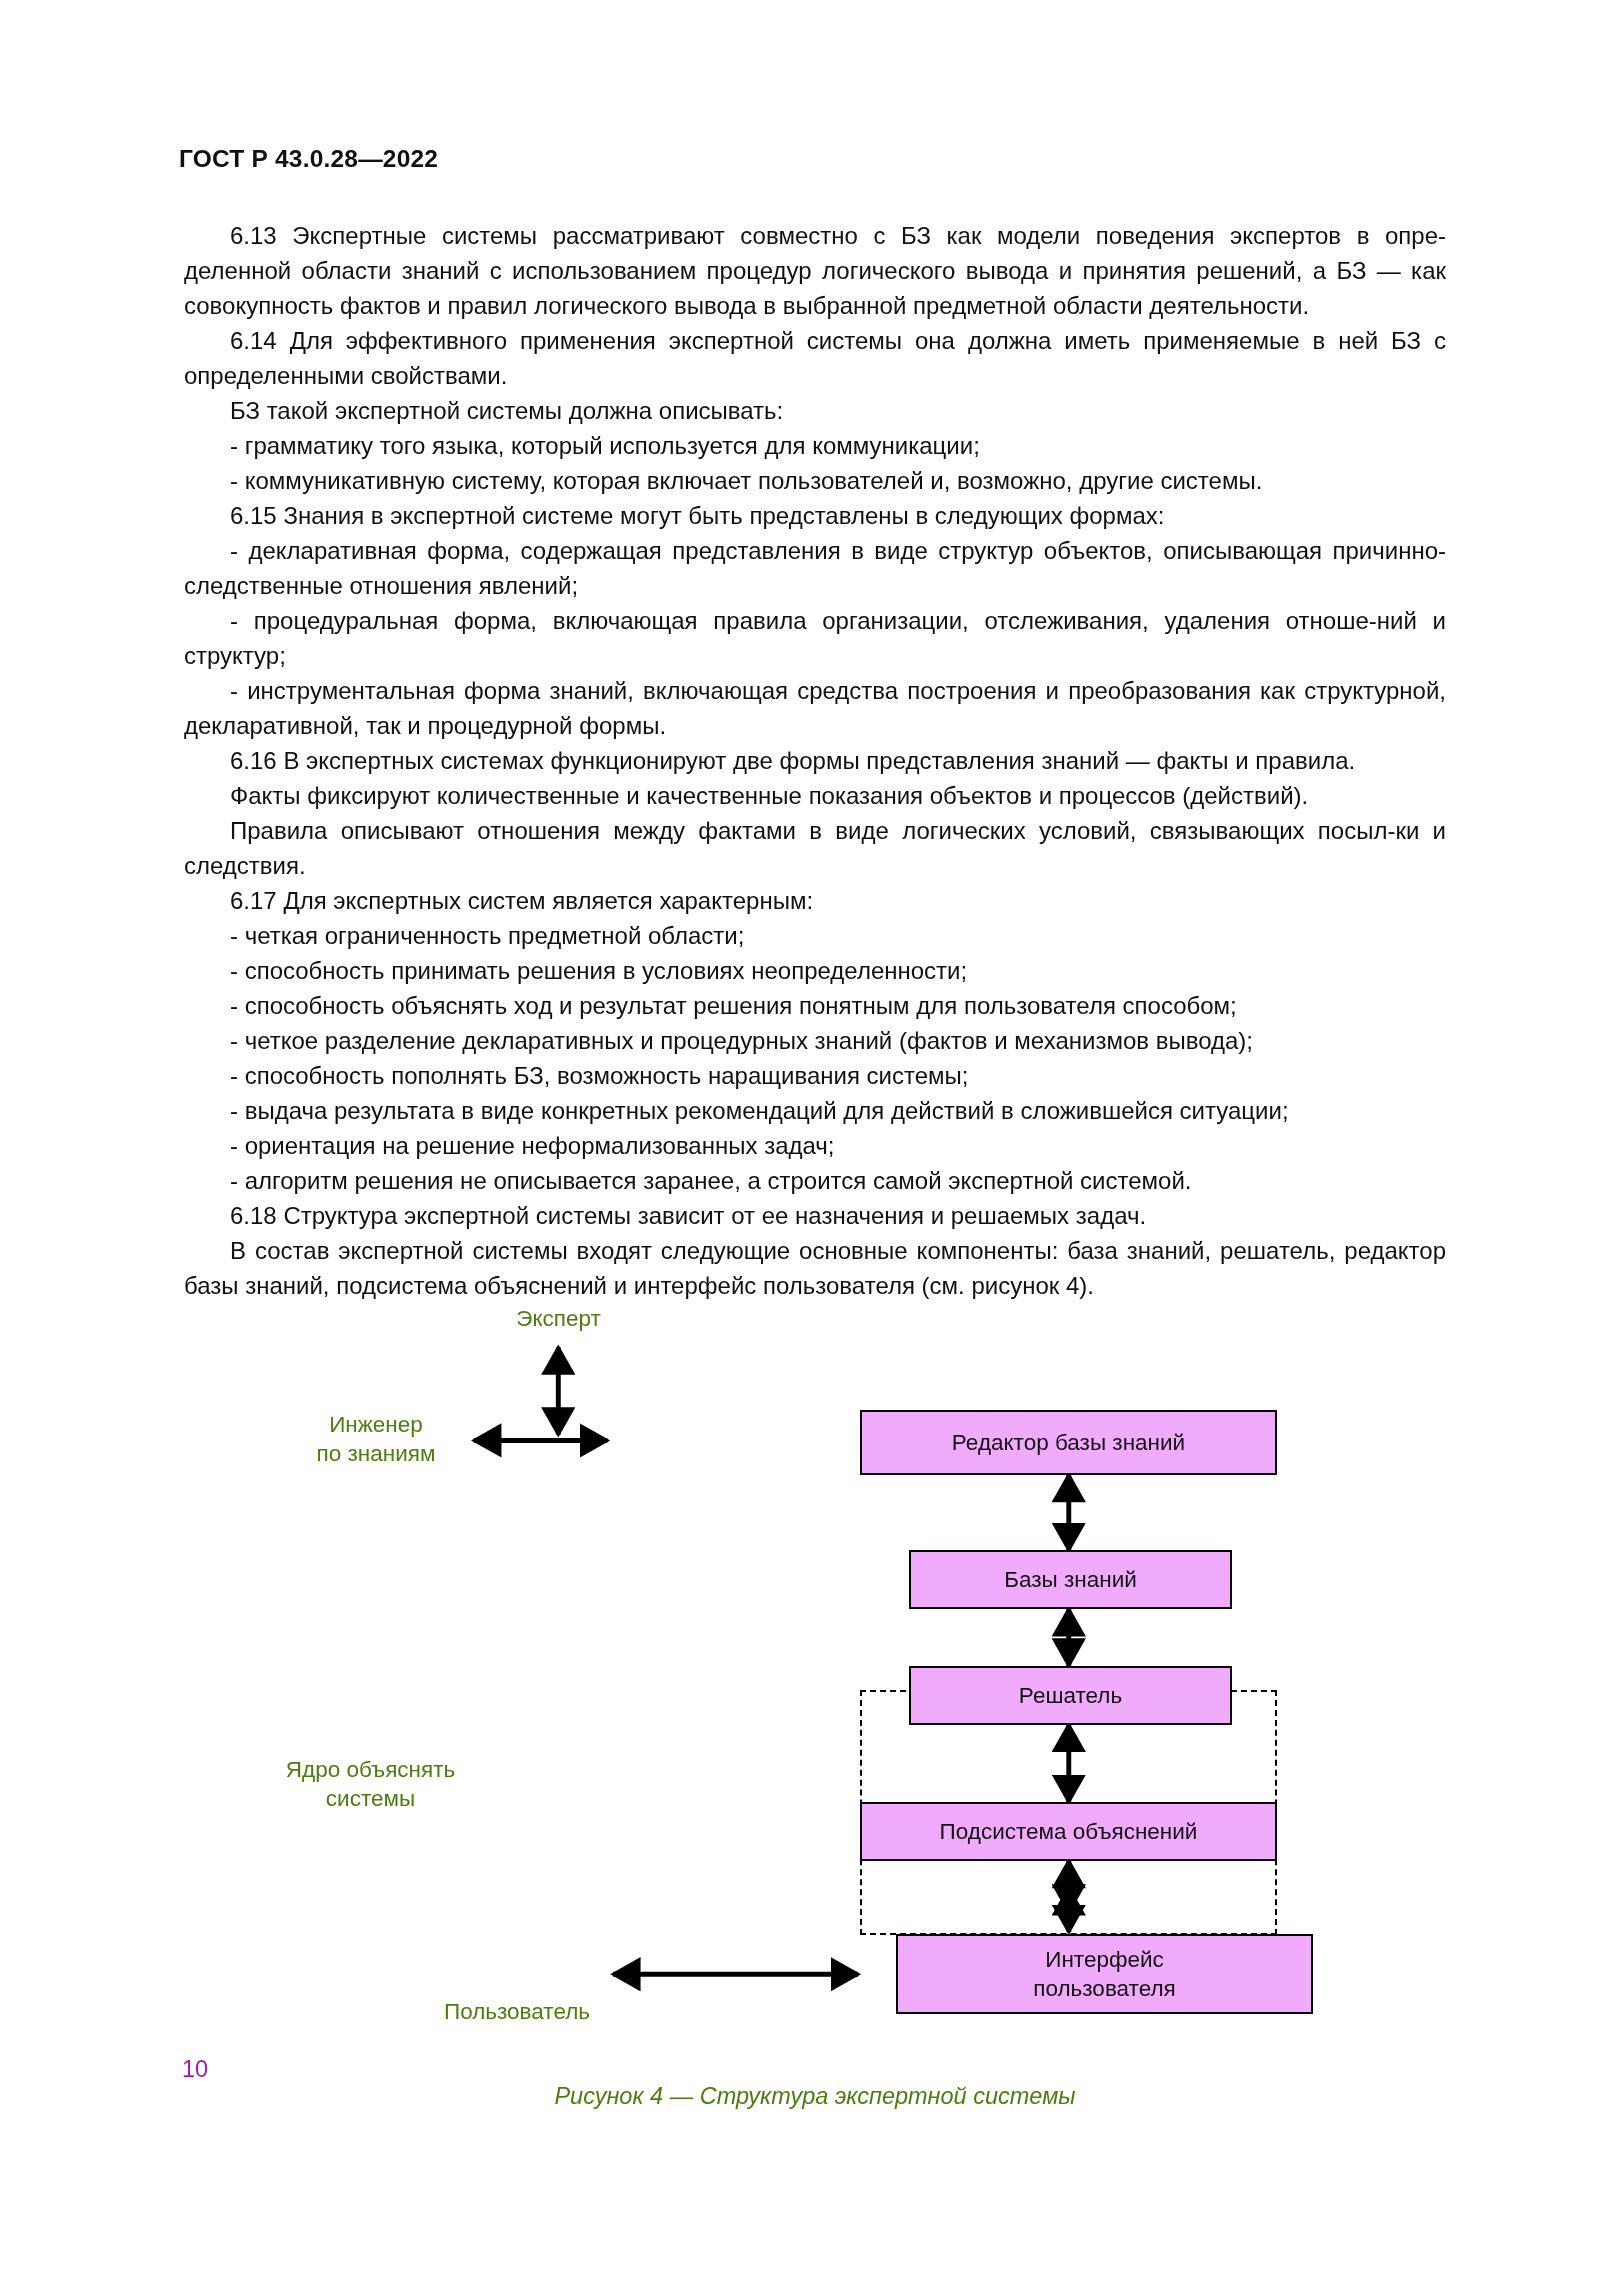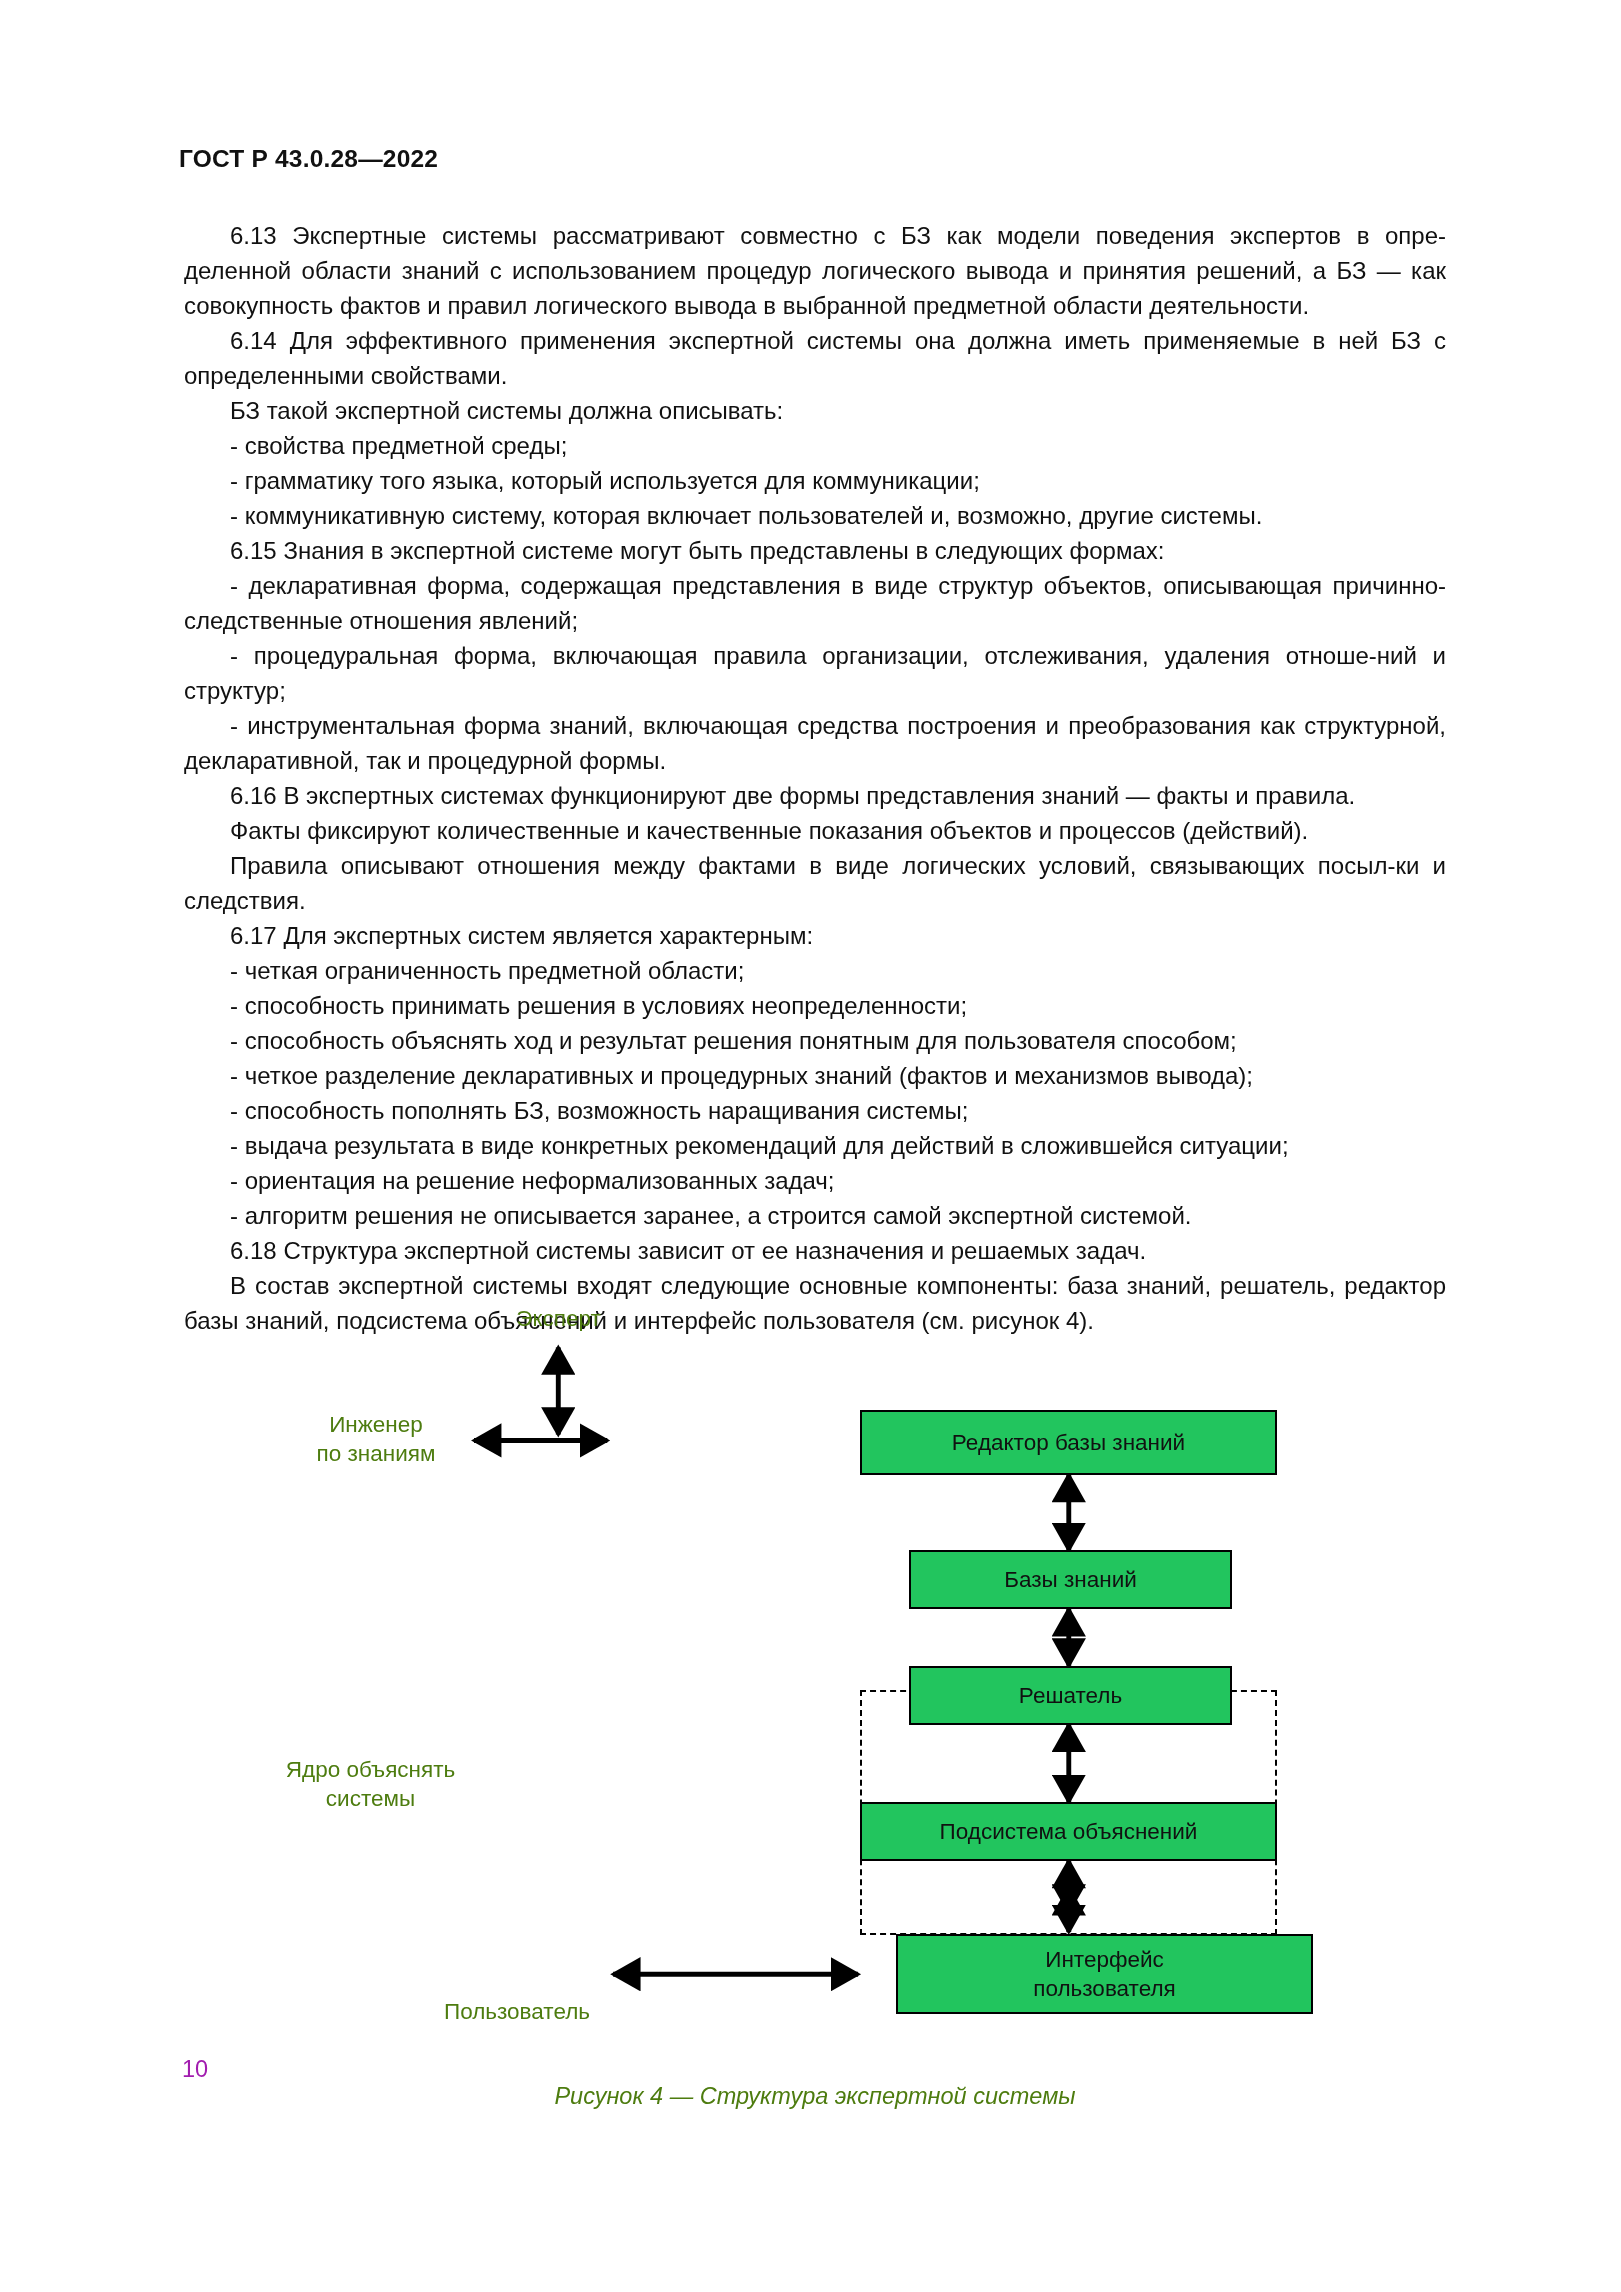--- a/index.html
+++ b/index.html
@@ -63,21 +63,21 @@
     position: absolute;
     left: 0;
     top: 0;
     width: 1262px;
     height: 608px;
   }
   .node {
     position: absolute;
     box-sizing: border-box;
     border: 2.9px solid #000000;
-    background: #22c55e;
+    background: #f0abfc;
     display: flex;
     align-items: center;
     justify-content: center;
     text-align: center;
     font-size: 22.5px;
     line-height: 29px;
     color: #111;
   }
   .ext-label {
     position: absolute;
@@ -125,21 +125,20 @@
 <body>
 
 <div class="page">
 
   <div class="doc-header">ГОСТ Р 43.0.28—2022</div>
 
   <div class="body-col">
     <p class="para indent">6.13 Экспертные системы рассматривают совместно с БЗ как модели поведения экспертов в опре-деленной области знаний с использованием процедур логического вывода и принятия решений, а БЗ — как совокупность фактов и правил логического вывода в выбранной предметной области деятельности.</p>
     <p class="para indent">6.14 Для эффективного применения экспертной системы она должна иметь применяемые в ней БЗ с определенными свойствами.</p>
     <p class="para indent">БЗ такой экспертной системы должна описывать:</p>
-    <p class="para indent">- свойства предметной среды;</p>
     <p class="para indent">- грамматику того языка, который используется для коммуникации;</p>
     <p class="para indent">- коммуникативную систему, которая включает пользователей и, возможно, другие системы.</p>
     <p class="para indent">6.15 Знания в экспертной системе могут быть представлены в следующих формах:</p>
     <p class="para indent">- декларативная форма, содержащая представления в виде структур объектов, описывающая причинно-следственные отношения явлений;</p>
     <p class="para indent">- процедуральная форма, включающая правила организации, отслеживания, удаления отноше-ний и структур;</p>
     <p class="para indent">- инструментальная форма знаний, включающая средства построения и преобразования как структурной, декларативной, так и процедурной формы.</p>
     <p class="para indent">6.16 В экспертных системах функционируют две формы представления знаний — факты и правила.</p>
     <p class="para indent">Факты фиксируют количественные и качественные показания объектов и процессов (действий).</p>
     <p class="para indent">Правила описывают отношения между фактами в виде логических условий, связывающих посыл-ки и следствия.</p>
     <p class="para indent">6.17 Для экспертных систем является характерным:</p>

